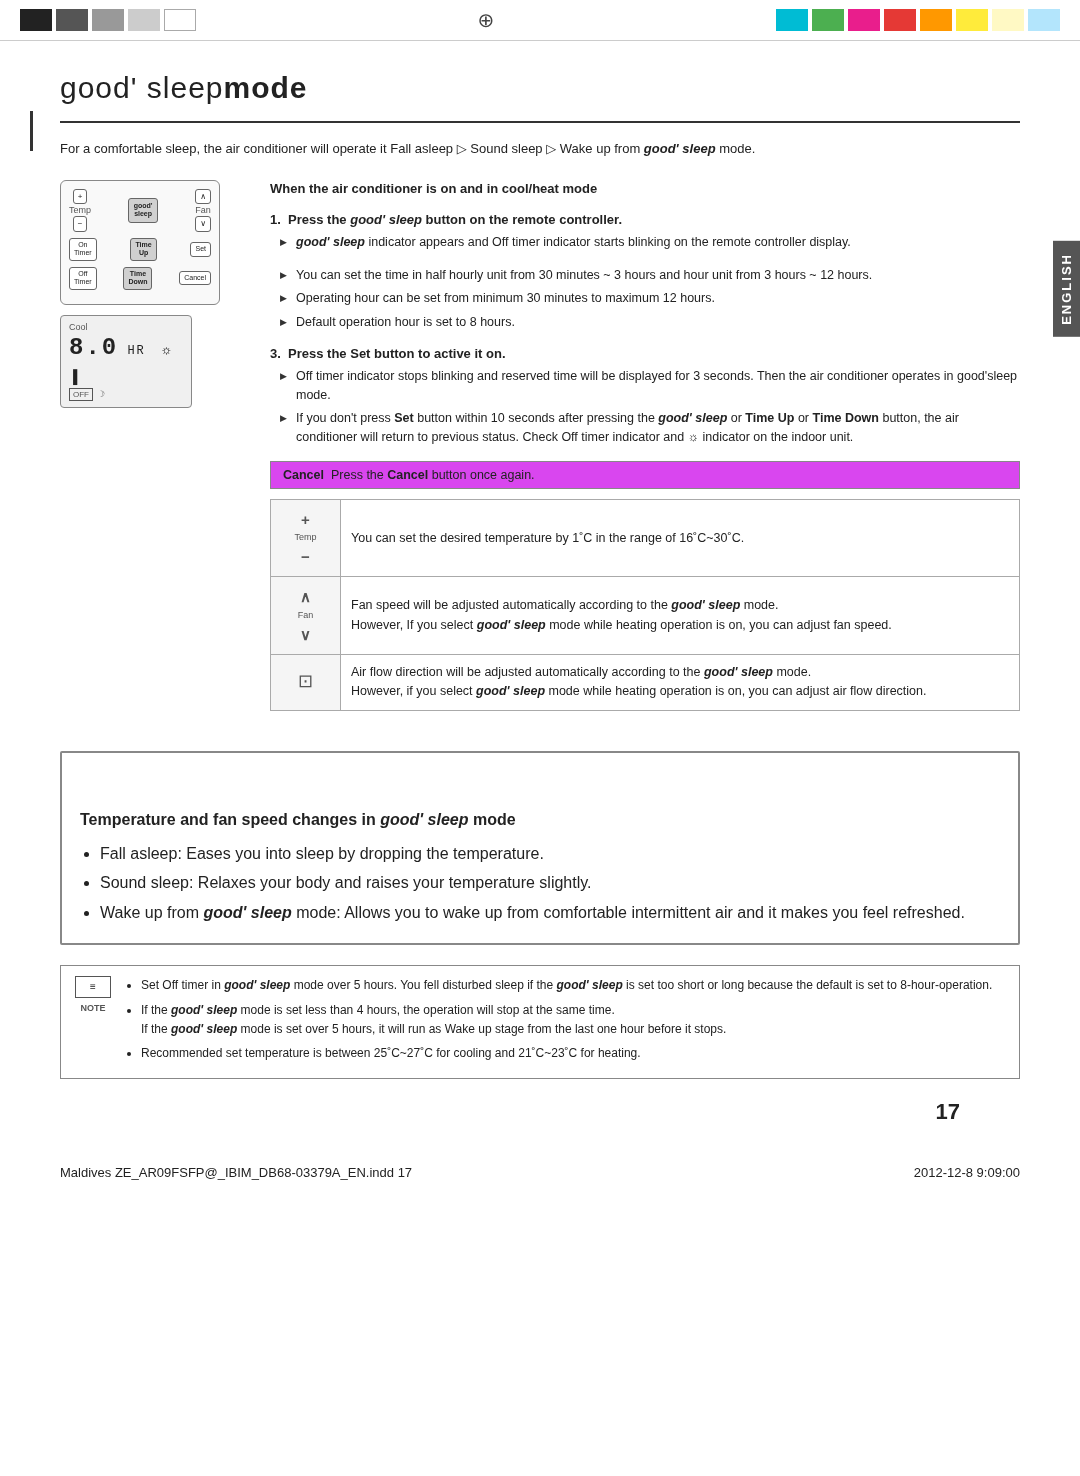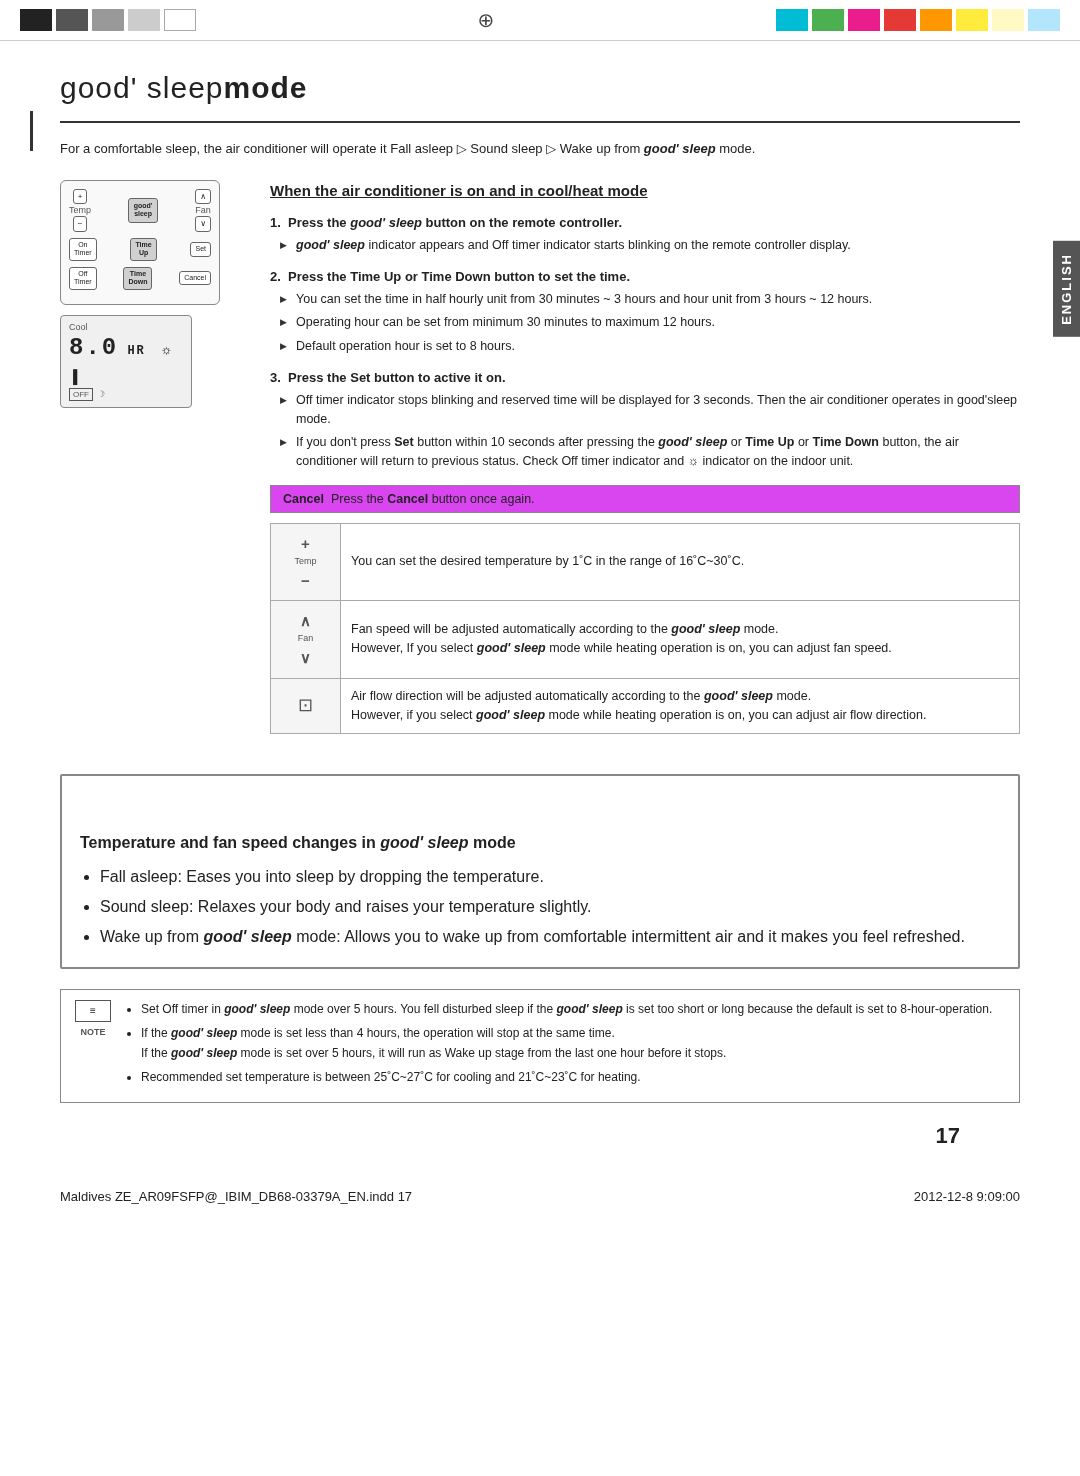--- a/index.html
+++ b/index.html
@@ -140,25 +140,24 @@
       padding: 1px 3px;
       display: inline-block;
     }
 
     
     .instructions {
       flex: 1;
     }
 
     .section-heading {
-      font-size: 15px;
+      font-size: 13px;
       font-weight: bold;
       margin-bottom: 14px;
       line-height: 1.4;
-      text-decoration: underline;
     }
 
     .step {
       margin-bottom: 14px;
     }
 
     .step-label {
       font-size: 13px;
       font-weight: bold;
       margin-bottom: 6px;
@@ -400,21 +399,21 @@
         <div class="remote-row">
           <div class="mini-btn" style="font-size:7px;">Off<br>Timer</div>
           <div class="mini-btn active-btn" style="font-size:7px; font-weight:bold;">Time<br>Down</div>
           <div class="mini-btn" style="font-size:7px;">Cancel</div>
         </div>
       </div>
 
       <div class="display-box">
         <div style="font-size:9px; color:#555; margin-bottom:2px;">Cool</div>
         <div class="display-main">
-          <span>8.0</span><span style="font-size:12px; font-weight:bold;"> HR</span>
+          <span>8.0</span><span style="font-size:12px; font-weight:normal;"> HR</span>
           <span style="font-size:14px;">☼ ▐</span>
         </div>
         <div class="display-sub">
           <span class="display-off">OFF</span>
           <span>☽</span>
         </div>
       </div>
     </div>
 
     <div class="instructions">
@@ -423,23 +422,20 @@
       <div class="step">
         <div class="step-label">
           1. &nbsp;Press the <span class="gs-bold">good' sleep</span> button on the remote controller.
         </div>
         <ul class="bullet-list">
           <li><span class="gs-bold">good' sleep</span> indicator appears and Off timer indicator starts blinking on the remote controller display.</li>
         </ul>
       </div>
 
       <div class="step">
-        <div class="step-label">
-          2. &nbsp;Press the <strong>Time Up</strong> or <strong>Time Down</strong> button to set the time.
-        </div>
         <ul class="bullet-list">
           <li>You can set the time in half hourly unit from 30 minutes ~ 3 hours and hour unit from 3 hours ~ 12 hours.</li>
           <li>Operating hour can be set from minimum 30 minutes to maximum 12 hours.</li>
           <li>Default operation hour is set to 8 hours.</li>
         </ul>
       </div>
 
       <div class="step">
         <div class="step-label">
           3. &nbsp;Press the <strong>Set button to active it on.</strong>

